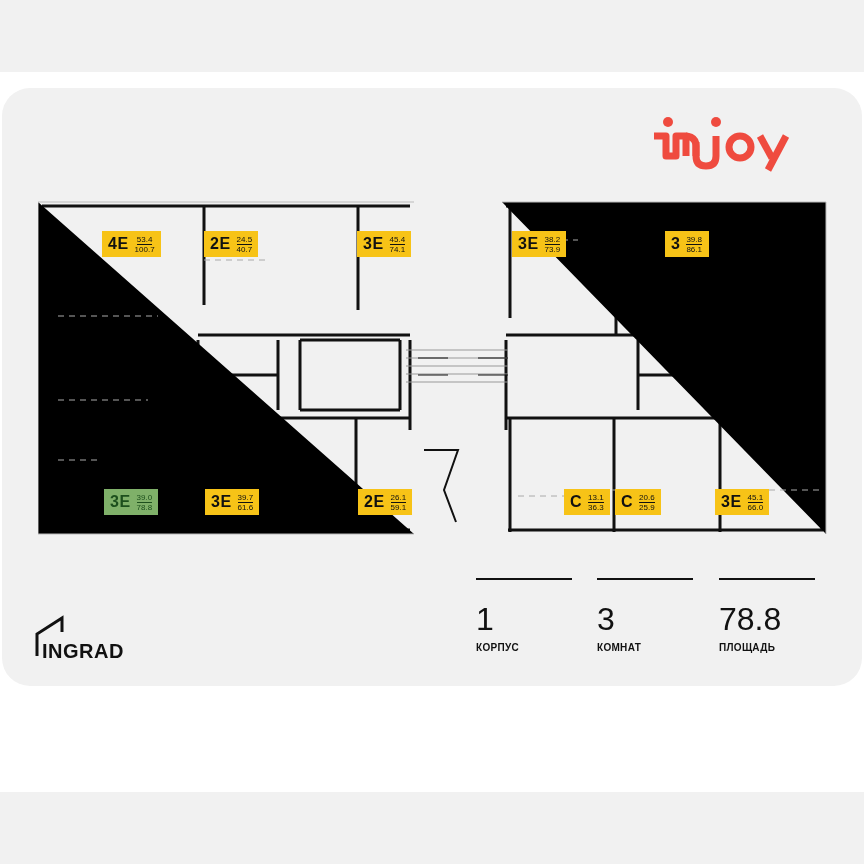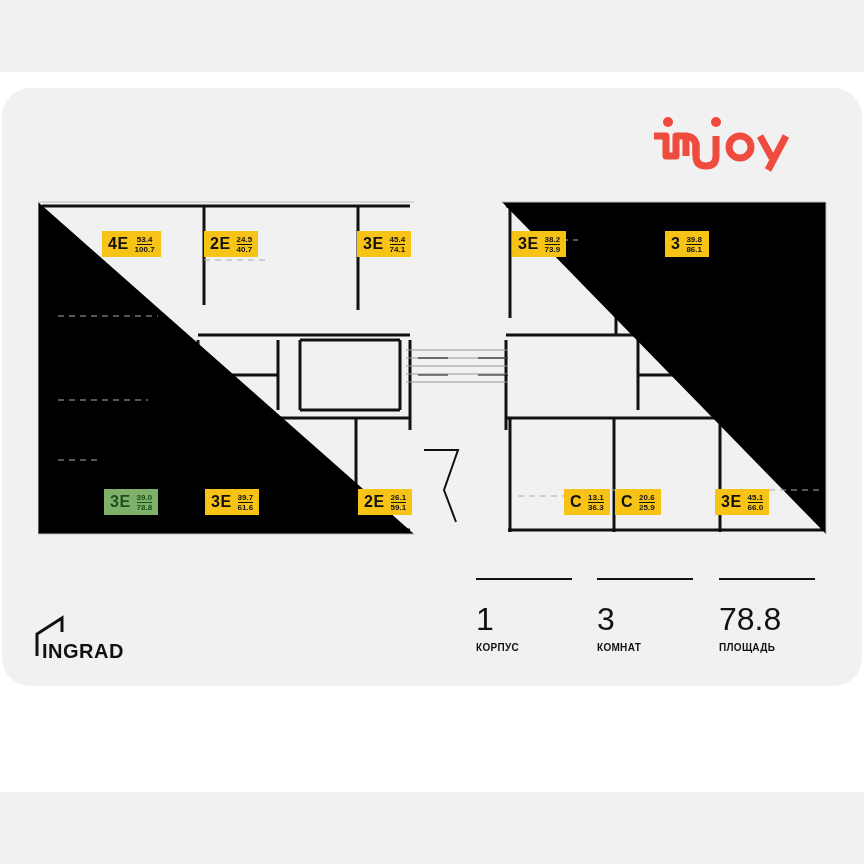--- a/index.html
+++ b/index.html
@@ -17,21 +17,21 @@
   }
   .logo-injoy { position:absolute; left:652px; top:112px; width:164px; height:60px; }
   .plan { position:absolute; left:38px; top:200px; width:790px; height:335px; }
   .badge {
     position:absolute; height:26px; background:#f7c317;
     display:flex; align-items:center; gap:6px; padding:0 6px; box-sizing:border-box;
     color:#111;
   }
   .badge.selected { background:#7fb069; color:#1d4f1d; }
   .badge .type { font-weight:bold; font-size:16px; letter-spacing:0.5px; }
-  .badge .nums { display:flex; flex-direction:column; align-items:center; font-size:8px; line-height:9px;font-weight:bold; }
+  .badge .nums { display:flex; flex-direction:column; align-items:center; font-size:8px; line-height:9px; }
   .badge .nums .top { border-bottom:1px solid currentColor; }
   .stat { position:absolute; top:578px; width:96px; }
   .stat .rule { height:2px; background:#111; margin-bottom:22px; }
   .stat .value { font-size:32px; color:#111; line-height:34px; }
   .stat .label { font-size:10px; font-weight:bold; color:#111; margin-top:6px; letter-spacing:0.3px; }
   .ingrad { position:absolute; left:34px; top:614px; height:44px; width:110px; }
   .ingrad-text { position:absolute; left:42px; top:628px; font-size:20px; font-weight:bold; color:#111; letter-spacing:0.5px;margin-top:12px; }
 </style>
 </head>
 <body>

